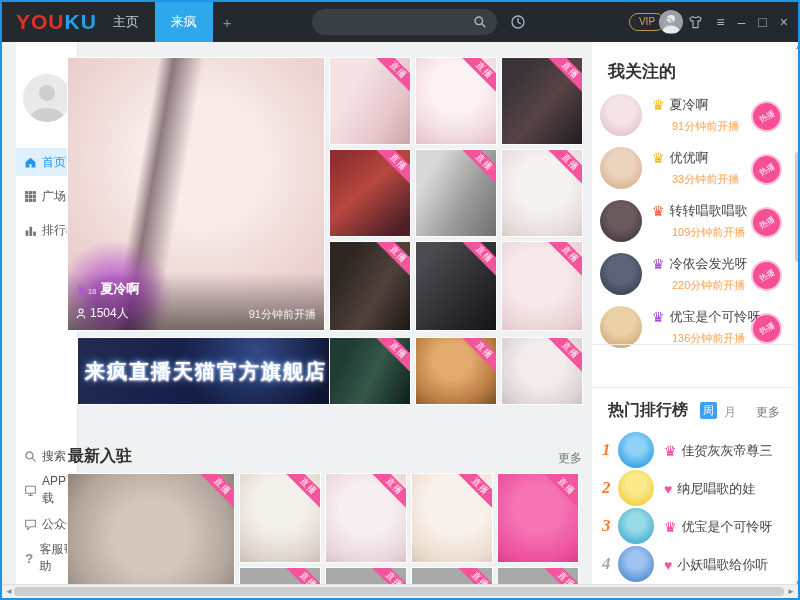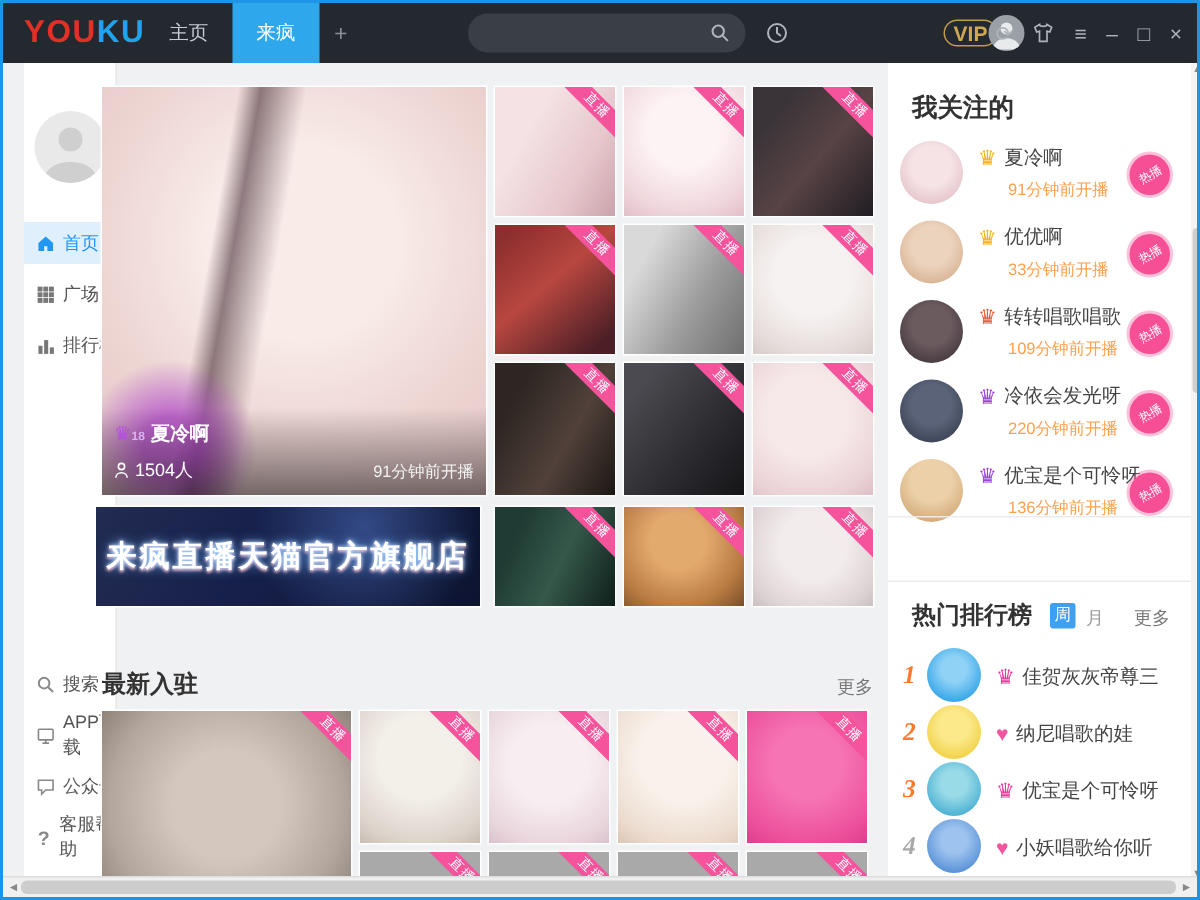--- a/index.html
+++ b/index.html
@@ -17,21 +17,21 @@
   .tab.active { background:#2ea7ec; color:#fff; }
   .tab-plus { color:#8b9097; font-size:15px; padding:0 10px; }
   .searchbox { position:absolute; left:310px; top:7px; width:185px; height:26px;
                background:#3a3f46; border-radius:13px; display:flex; align-items:center;
                justify-content:flex-end; padding-right:10px; }
   .searchbox input { background:transparent; border:none; outline:none; color:#cfd3d8;
                      font-size:12px; width:150px; }
   .tb-ico { color:#aeb4bb; font-size:15px; line-height:1; }
   .clock { position:absolute; left:508px; top:12px; }
   .vip { position:absolute; left:627px; top:11px; width:36px; height:18px; border:1px solid #bf9b4a;
-         color:#d0a851; border-radius:9px; font-size:14px; font-weight:bold; text-align:center;
+         color:#d0a851; border-radius:9px; font-size:10px; font-weight:normal; text-align:center;
          line-height:16px; }
   .tb-avatar { position:absolute; left:657px; top:8px; width:24px; height:24px; border-radius:50%;
                background:#9aa0a6; overflow:hidden; }
   .tb-right { position:absolute; right:10px; top:0; height:40px; display:flex; align-items:center; gap:13px; }
   .tb-right span { color:#aeb4bb; font-size:14px; cursor:default; }
 
   
   .sidebar { position:absolute; left:14px; top:40px; width:62px; height:546px; background:#fff;
              border-right:1px solid #e6e6e6; }
   .side-avatar { position:absolute; left:7px; top:32px; width:48px; height:48px; border-radius:50%;
@@ -303,21 +303,21 @@
   <div class="thumb p7" style="left:328px; top:240px; width:80px; height:88px;">
       <span class="ribbon">直播</span>
     </div>
   <div class="thumb p8" style="left:414px; top:240px; width:80px; height:88px;">
       <span class="ribbon">直播</span>
     </div>
   <div class="thumb p9" style="left:500px; top:240px; width:80px; height:88px;">
       <span class="ribbon">直播</span>
     </div>
 
-  <div class="thumb g-banner" style="left:62px; top:336px; width:256px; height:66px;">
+  <div class="thumb g-banner" style="left:76px; top:336px; width:256px; height:66px;">
     <div class="banner-text">来疯直播天猫官方旗舰店</div>
   </div>
   <div class="thumb p10" style="left:328px; top:336px; width:80px; height:66px;">
       <span class="ribbon">直播</span>
     </div>
   <div class="thumb p11" style="left:414px; top:336px; width:80px; height:66px;">
       <span class="ribbon">直播</span>
     </div>
   <div class="thumb p12" style="left:500px; top:336px; width:80px; height:66px;">
       <span class="ribbon">直播</span>

